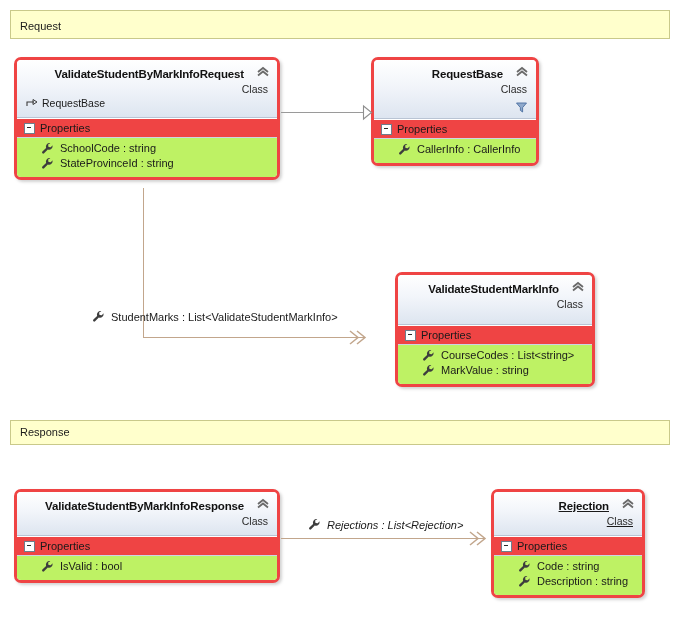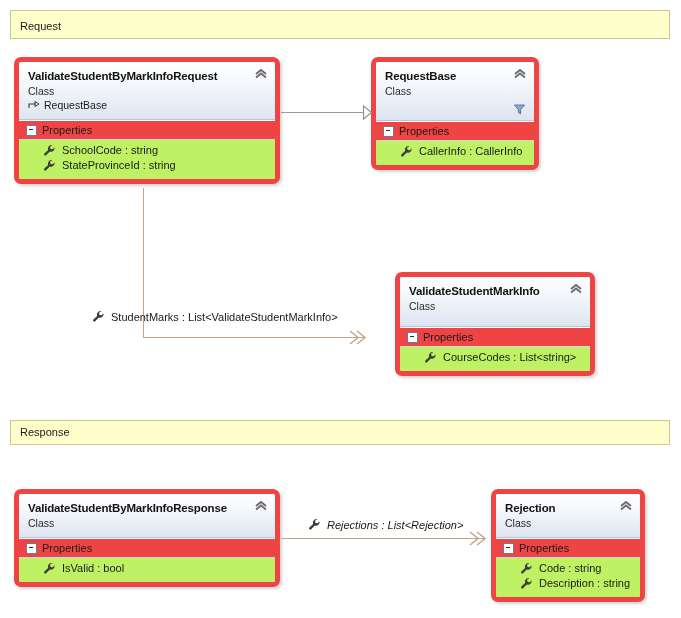--- a/index.html
+++ b/index.html
@@ -39,25 +39,26 @@
     font-size: 11px;
     color: #1a1a1a;
     line-height: 13px;
     font-family: "Liberation Sans", sans-serif;
   }
 
   
   .uml-class {
     position: absolute;
     box-sizing: border-box;
-    border: 5px solid #ef4444;
+    border: 3px solid #ef4444;
     border-radius: 7px;
     background: #ffffff;
     box-shadow: 2px 2px 3px rgba(120,120,120,0.33);
     overflow: hidden;
+    text-align: right;
   }
   .uml-header {
     position: relative;
     background: linear-gradient(to bottom, #ffffff 0%, #f2f5fa 45%, #dde5f0 100%);
     border-bottom: 1px solid #b9c4d4;
     padding: 7px 9px 7px 9px;
     box-sizing: border-box;
   }
   .uml-title {
     font-size: 11.5px;
@@ -277,20 +278,28 @@
       <span>Properties</span>
     </div>
     <div class="uml-members">
       <div class="member">
         <span class="wrench">
           <svg width="13" height="13" viewBox="0 0 13 13">
             <path d="M9.4 1.2 a3.6 3.6 0 0 0 -4.3 4.7 L1.4 9.6 a1.2 1.2 0 0 0 1.7 1.7 l3.7 -3.7 a3.6 3.6 0 0 0 4.7 -4.3 L9.8 5.3 L7.5 4.9 L7.1 2.6 Z" fill="#3d3d3d"></path>
           </svg>
         </span>
         <span>CourseCodes : List&lt;string&gt;</span>
+      </div>
+      <div class="member">
+        <span class="wrench">
+          <svg width="13" height="13" viewBox="0 0 13 13">
+            <path d="M9.4 1.2 a3.6 3.6 0 0 0 -4.3 4.7 L1.4 9.6 a1.2 1.2 0 0 0 1.7 1.7 l3.7 -3.7 a3.6 3.6 0 0 0 4.7 -4.3 L9.8 5.3 L7.5 4.9 L7.1 2.6 Z" fill="#3d3d3d"></path>
+          </svg>
+        </span>
+        <span>MarkValue : string</span>
       </div>
     </div>
   </div>
 
   <div class="conn-gray" style="left:281px; top:112px; width:84px; height:1px;"></div>
   <svg class="arrowhead" style="left:363px; top:105px;" width="10" height="15" viewBox="0 0 10 15">
     <path d="M0.5 1 L8.5 7.5 L0.5 14 Z" fill="#ffffff" stroke="#8f8f8f" stroke-width="1.1"></path>
   </svg>
 
   <div class="conn" style="left:143px; top:188px; width:1px; height:150px;"></div>
@@ -333,21 +342,21 @@
           <svg width="13" height="13" viewBox="0 0 13 13">
             <path d="M9.4 1.2 a3.6 3.6 0 0 0 -4.3 4.7 L1.4 9.6 a1.2 1.2 0 0 0 1.7 1.7 l3.7 -3.7 a3.6 3.6 0 0 0 4.7 -4.3 L9.8 5.3 L7.5 4.9 L7.1 2.6 Z" fill="#3d3d3d"></path>
           </svg>
         </span>
         <span>IsValid : bool</span>
       </div>
     </div>
   </div>
 
   <div class="uml-class" style="left:491px; top:489px; width:154px;">
-    <div class="uml-header" style="">
+    <div class="uml-header" style="text-decoration:underline;">
       <div class="uml-title">Rejection</div>
       <div class="uml-stereotype">Class</div>
       <span class="chev">
         <svg width="14" height="12" viewBox="0 0 14 12">
           <path d="M2 6 L7 2 L12 6" stroke="#6a6a6a" stroke-width="1.8" fill="none"></path>
           <path d="M2 9.5 L7 5.5 L12 9.5" stroke="#6a6a6a" stroke-width="1.8" fill="none"></path>
         </svg>
       </span>
     </div>
     <div class="uml-compartment-head">

